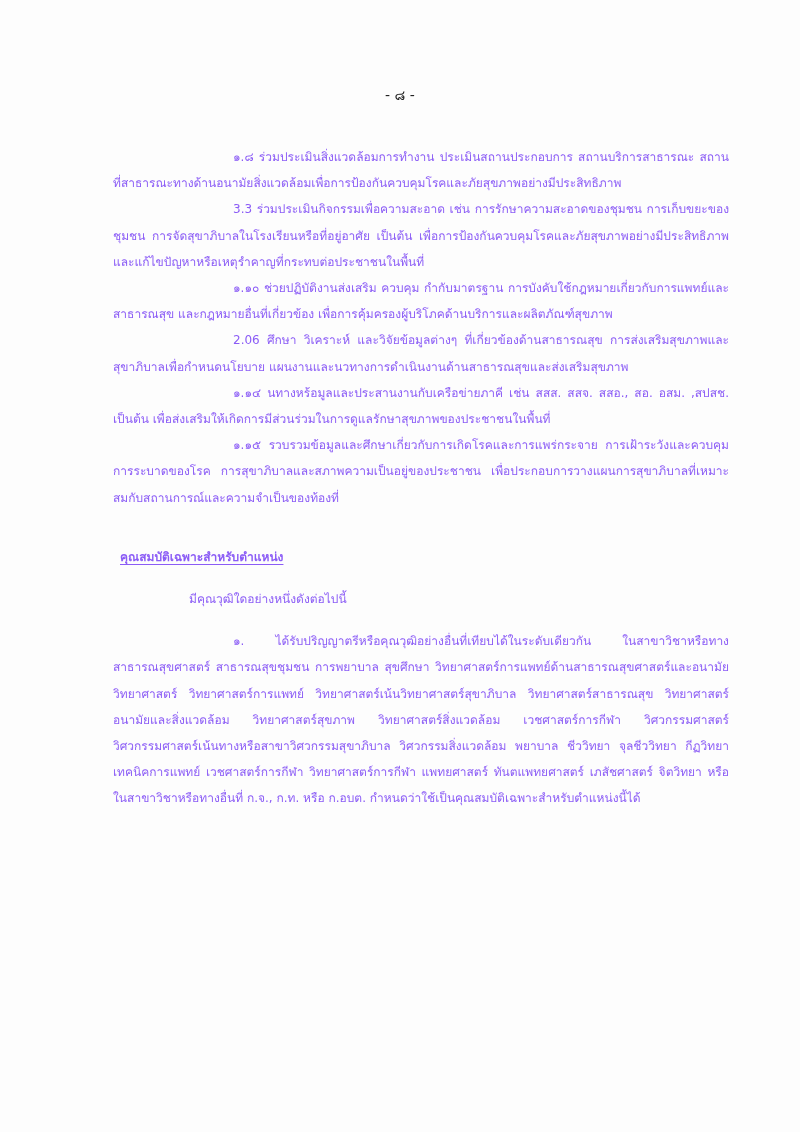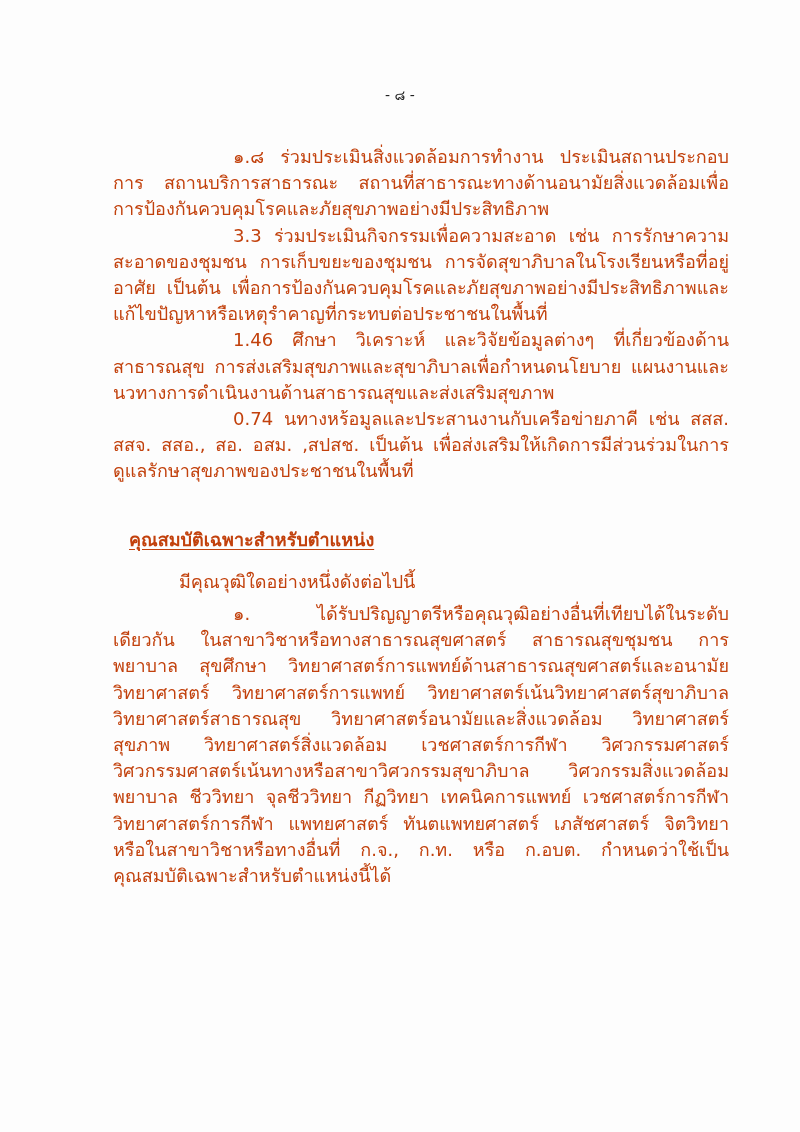--- a/index.html
+++ b/index.html
@@ -29,63 +29,65 @@
       text-align: center;
       font-size: 14px;
       line-height: 22px;
       color: #222;
     }
     .body-text {
       position: absolute;
       left: 113px;
       top: 144px;
       width: 616px;
-      font-size: 18px;
+      font-size: 12px;
       line-height: 26.2px;
-      color: #c2410c;
+      color: #8b5cf6;
     }
     .para {
       margin: 0;
       text-align: justify;
       text-indent: 120px;
     }
     .gap {
       height: 26px;
     }
     .heading {
-      margin: 16px;
+      margin: 7px;
       font-weight: bold;
       text-decoration: underline;
       text-underline-offset: 3px;
     }
     .subline {
-      margin: 6px;
+      margin: 16px;
       text-indent: 60px;
     }
   </style>
 </head>
 <body>
 
 <div class="page">
 
   <div class="page-number">- ๘ -</div>
 
   <div class="body-text">
 
     <p class="para"><span>๑.๘</span> <span>ร่วมประเมินสิ่งแวดล้อมการทำงาน ประเมินสถานประกอบการ สถานบริการสาธารณะ สถานที่สาธารณะทางด้านอนามัยสิ่งแวดล้อมเพื่อการป้องกันควบคุมโรคและภัยสุขภาพอย่างมีประสิทธิภาพ</span></p>
 
     <p class="para"><span>3.3</span> <span>ร่วมประเมินกิจกรรมเพื่อความสะอาด เช่น การรักษาความสะอาดของชุมชน การเก็บขยะของชุมชน การจัดสุขาภิบาลในโรงเรียนหรือที่อยู่อาศัย เป็นต้น เพื่อการป้องกันควบคุมโรคและภัยสุขภาพอย่างมีประสิทธิภาพและแก้ไขปัญหาหรือเหตุรำคาญที่กระทบต่อประชาชนในพื้นที่</span></p>
 
+    <p class="para"><span>๑.๑๐</span> <span>ช่วยปฏิบัติงานส่งเสริม ควบคุม กำกับมาตรฐาน การบังคับใช้กฎหมายเกี่ยวกับการแพทย์และสาธารณสุข และกฎหมายอื่นที่เกี่ยวข้อง เพื่อการคุ้มครองผู้บริโภคด้านบริการและผลิตภัณฑ์สุขภาพ</span></p>
 
-    <p class="para"><span>1.46</span> <span>ศึกษา วิเคราะห์ และวิจัยข้อมูลต่างๆ ที่เกี่ยวข้องด้านสาธารณสุข การส่งเสริมสุขภาพและสุขาภิบาลเพื่อกำหนดนโยบาย แผนงานและนวทางการดำเนินงานด้านสาธารณสุขและส่งเสริมสุขภาพ</span></p>
+    <p class="para"><span>2.06</span> <span>ศึกษา วิเคราะห์ และวิจัยข้อมูลต่างๆ ที่เกี่ยวข้องด้านสาธารณสุข การส่งเสริมสุขภาพและสุขาภิบาลเพื่อกำหนดนโยบาย แผนงานและนวทางการดำเนินงานด้านสาธารณสุขและส่งเสริมสุขภาพ</span></p>
 
 
 
-    <p class="para"><span>0.74</span> <span>นทางหร้อมูลและประสานงานกับเครือข่ายภาคี เช่น สสส. สสจ. สสอ., สอ. อสม. ,สปสช. เป็นต้น เพื่อส่งเสริมให้เกิดการมีส่วนร่วมในการดูแลรักษาสุขภาพของประชาชนในพื้นที่</span></p>
+    <p class="para"><span>๑.๑๔</span> <span>นทางหร้อมูลและประสานงานกับเครือข่ายภาคี เช่น สสส. สสจ. สสอ., สอ. อสม. ,สปสช. เป็นต้น เพื่อส่งเสริมให้เกิดการมีส่วนร่วมในการดูแลรักษาสุขภาพของประชาชนในพื้นที่</span></p>
 
+    <p class="para"><span>๑.๑๕</span> <span>รวบรวมข้อมูลและศึกษาเกี่ยวกับการเกิดโรคและการแพร่กระจาย การเฝ้าระวังและควบคุมการระบาดของโรค การสุขาภิบาลและสภาพความเป็นอยู่ของประชาชน เพื่อประกอบการวางแผนการสุขาภิบาลที่เหมาะสมกับสถานการณ์และความจำเป็นของท้องที่</span></p>
 
     <div class="gap"></div>
 
     <p class="heading">คุณสมบัติเฉพาะสำหรับตำแหน่ง</p>
 
     <p class="subline">มีคุณวุฒิใดอย่างหนึ่งดังต่อไปนี้</p>
 
     <p class="para"><span>๑.</span> <span>ได้รับปริญญาตรีหรือคุณวุฒิอย่างอื่นที่เทียบได้ในระดับเดียวกัน ในสาขาวิชาหรือทางสาธารณสุขศาสตร์ สาธารณสุขชุมชน การพยาบาล สุขศึกษา วิทยาศาสตร์การแพทย์ด้านสาธารณสุขศาสตร์และอนามัย วิทยาศาสตร์ วิทยาศาสตร์การแพทย์ วิทยาศาสตร์เน้นวิทยาศาสตร์สุขาภิบาล วิทยาศาสตร์สาธารณสุข วิทยาศาสตร์อนามัยและสิ่งแวดล้อม วิทยาศาสตร์สุขภาพ วิทยาศาสตร์สิ่งแวดล้อม เวชศาสตร์การกีฬา วิศวกรรมศาสตร์ วิศวกรรมศาสตร์เน้นทางหรือสาขาวิศวกรรมสุขาภิบาล วิศวกรรมสิ่งแวดล้อม พยาบาล ชีววิทยา จุลชีววิทยา กีฏวิทยา เทคนิคการแพทย์ เวชศาสตร์การกีฬา วิทยาศาสตร์การกีฬา แพทยศาสตร์   ทันตแพทยศาสตร์ เภสัชศาสตร์ จิตวิทยา หรือในสาขาวิชาหรือทางอื่นที่ ก.จ., ก.ท. หรือ ก.อบต. กำหนดว่าใช้เป็นคุณสมบัติเฉพาะสำหรับตำแหน่งนี้ได้</span></p>
 
   </div>

